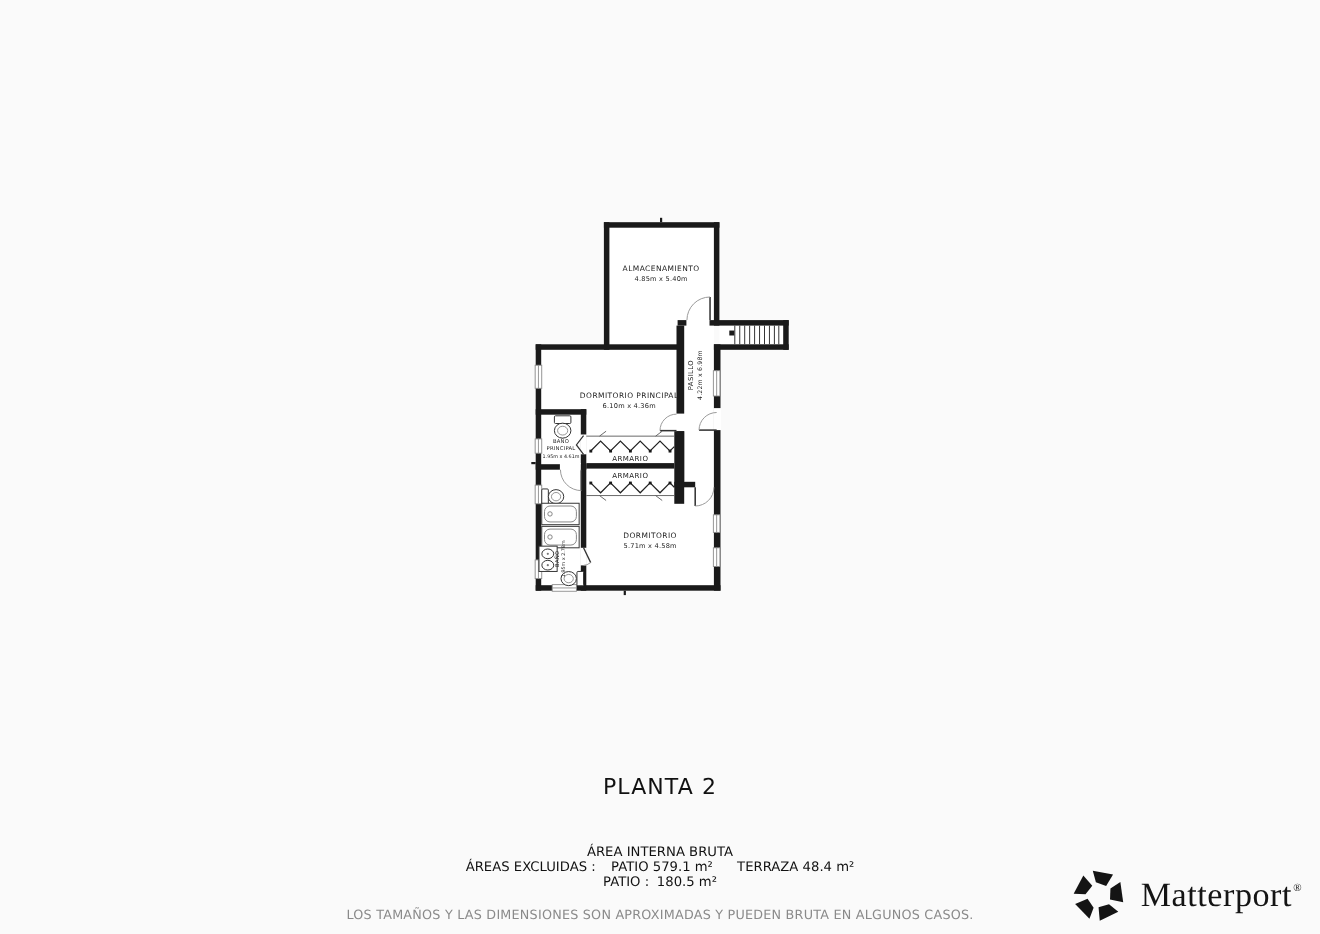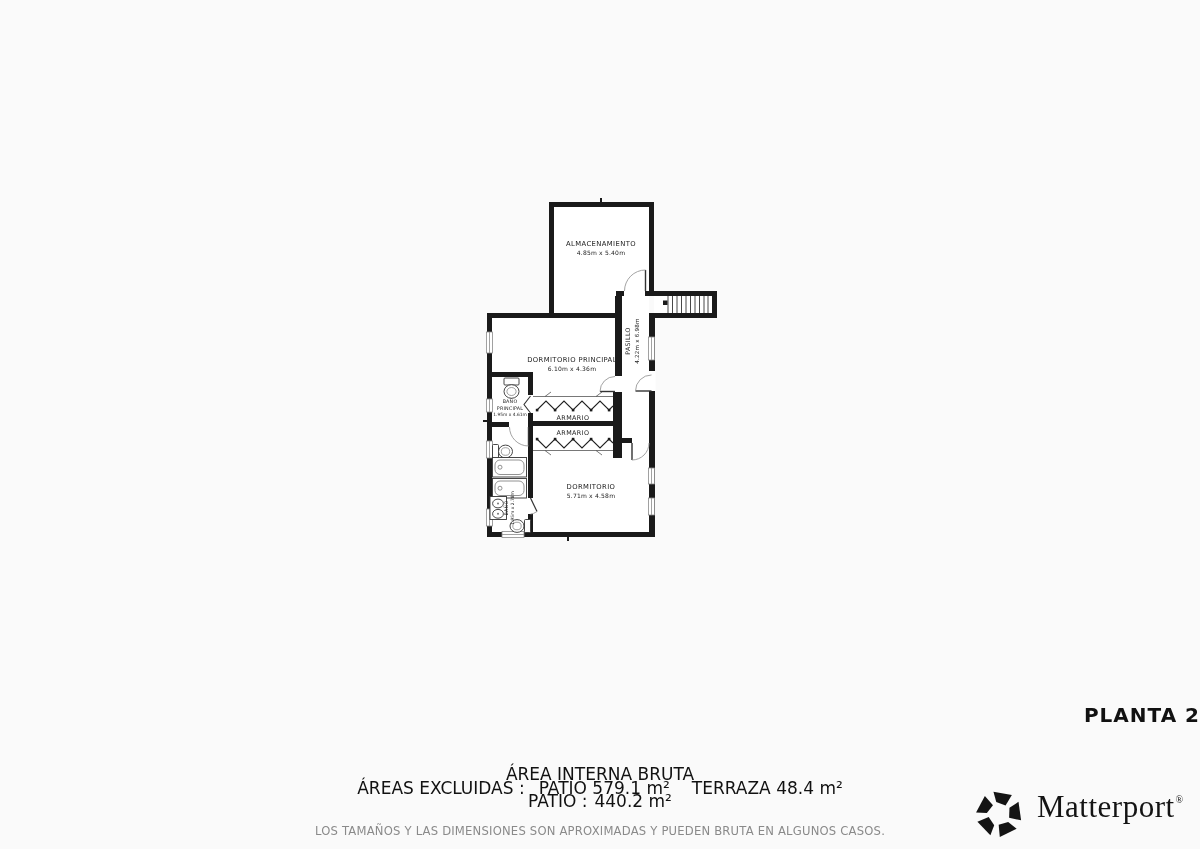--- a/index.html
+++ b/index.html
@@ -7,36 +7,36 @@
     width:1200px;height:849px;
     background:#fafafa;
     font-family:"DejaVu Sans","Liberation Sans",sans-serif;
     color:#1a1a1a;
     position:relative;
     overflow:hidden;
   }
   .plan-svg{position:absolute;left:0;top:0;width:1200px;height:849px;}
   .title{
     position:absolute;left:0;right:0;top:703px;
-    text-align:right;font-size:20px;letter-spacing:1px;color:#111;font-weight:bold;
+    text-align:center;font-size:20px;letter-spacing:1px;color:#111;
   }
   .summary{
     position:absolute;left:0;right:0;top:768px;
-    text-align:center;font-size:17px;line-height:13.7px;color:#111;
+    text-align:center;font-size:12px;line-height:13.7px;color:#111;
   }
   .summary .gap-lg{margin-left:22px;}
   .summary .gap-md{margin-left:14px;}
   .summary .gap-sm{margin-left:7px;}
   .disclaimer{
     position:absolute;left:0;right:0;top:824px;
     text-align:center;font-size:11.6px;color:#8a8a8a;letter-spacing:0.2px;
   }
   .logo{
     position:absolute;left:974px;top:789px;
-    display:flex;
+    display:flex;align-items:center;
   }
   .logo-icon{width:50px;height:50px;margin-right:13px;}
   .logo-text{
     font-family:"Liberation Serif","DejaVu Serif",serif;
     font-size:31px;color:#141414;letter-spacing:0.5px;
   }
   .logo-reg{font-size:10px;vertical-align:14px;margin-left:1px;}
   svg text{fill:#222;}
   .room-name{font-size:6.8px;letter-spacing:0.4px;}
   .room-dims{font-size:6px;letter-spacing:0.2px;}
@@ -242,21 +242,21 @@
 </svg>
 
 <div class="title">PLANTA 2</div>
 
 <div class="summary">
   <div>ÁREA INTERNA BRUTA</div>
   <div>
     <span>ÁREAS EXCLUIDAS :</span><span class="gap-md">PATIO 579.1 m²</span><span class="gap-lg">TERRAZA 48.4 m²</span>
   </div>
   <div>
-    <span>PATIO :</span><span class="gap-sm">440.2 m²</span>
+    <span>PATIO :</span><span class="gap-sm">180.5 m²</span>
   </div>
 </div>
 <div class="disclaimer">LOS TAMAÑOS Y LAS DIMENSIONES SON APROXIMADAS Y PUEDEN BRUTA EN ALGUNOS CASOS.</div>
 
 <div class="logo">
   <svg class="logo-icon" viewBox="0 0 100 100">
     <g fill="#141414">
       <path d="M 31.3 8 L 68.7 8 L 60 31 L 40.5 27.5 Z" transform="rotate(10,50,50)"></path>
       <path d="M 31.3 8 L 68.7 8 L 60 31 L 40.5 27.5 Z" transform="rotate(82,50,50)"></path>
       <path d="M 31.3 8 L 68.7 8 L 60 31 L 40.5 27.5 Z" transform="rotate(154,50,50)"></path>

